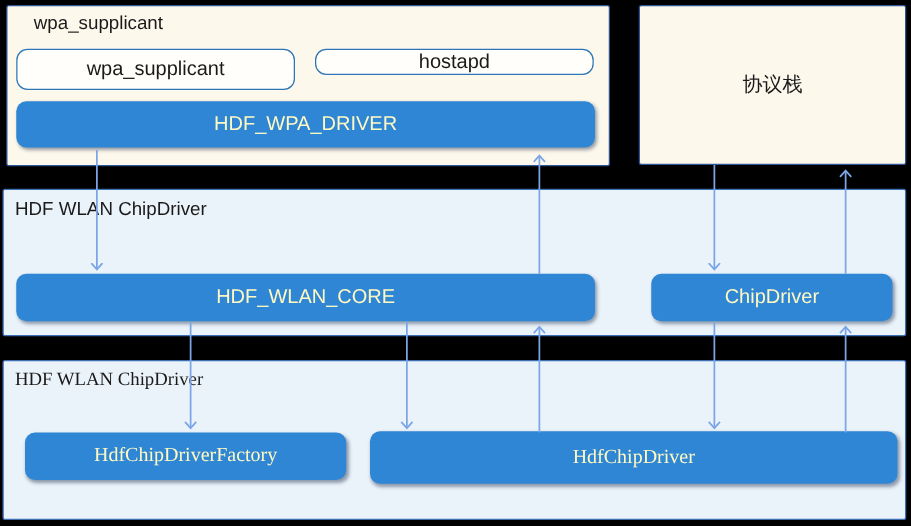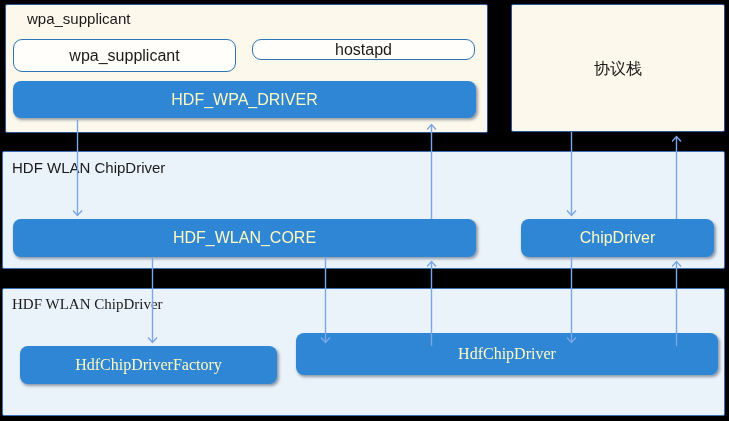--- a/index.html
+++ b/index.html
@@ -35,21 +35,21 @@
   .blue-node{
     position:absolute;background:#2E86D5;border-radius:8px;
     display:flex;align-items:center;justify-content:center;
     font-size:16px;color:#fef9c3;box-sizing:border-box;
     box-shadow:1.5px 2px 3px rgba(25,45,75,0.45);
   }
   #wpa-driver-node{left:7px;top:76px;width:463px;height:37px;}
   #core-node{left:10px;top:67px;width:463px;height:38px;}
   #netdevice-node{left:518px;top:67px;width:193px;height:38px;}
   #factory-node{left:17px;top:57px;width:257px;height:38px;}
-  #hdfchipdriver-node{left:293px;top:44px;width:422px;height:42px;}
+  #hdfchipdriver-node{left:293px;top:56px;width:422px;height:42px;}
   #arrow-layer{
     position:absolute;left:0;top:0;width:729px;height:421px;
     pointer-events:none;z-index:5;
   }
   #arrow-layer line{stroke:#7AA6E8;stroke-width:1.4;}
 </style>
 </head>
 <body>
 
 <div id="stage">

